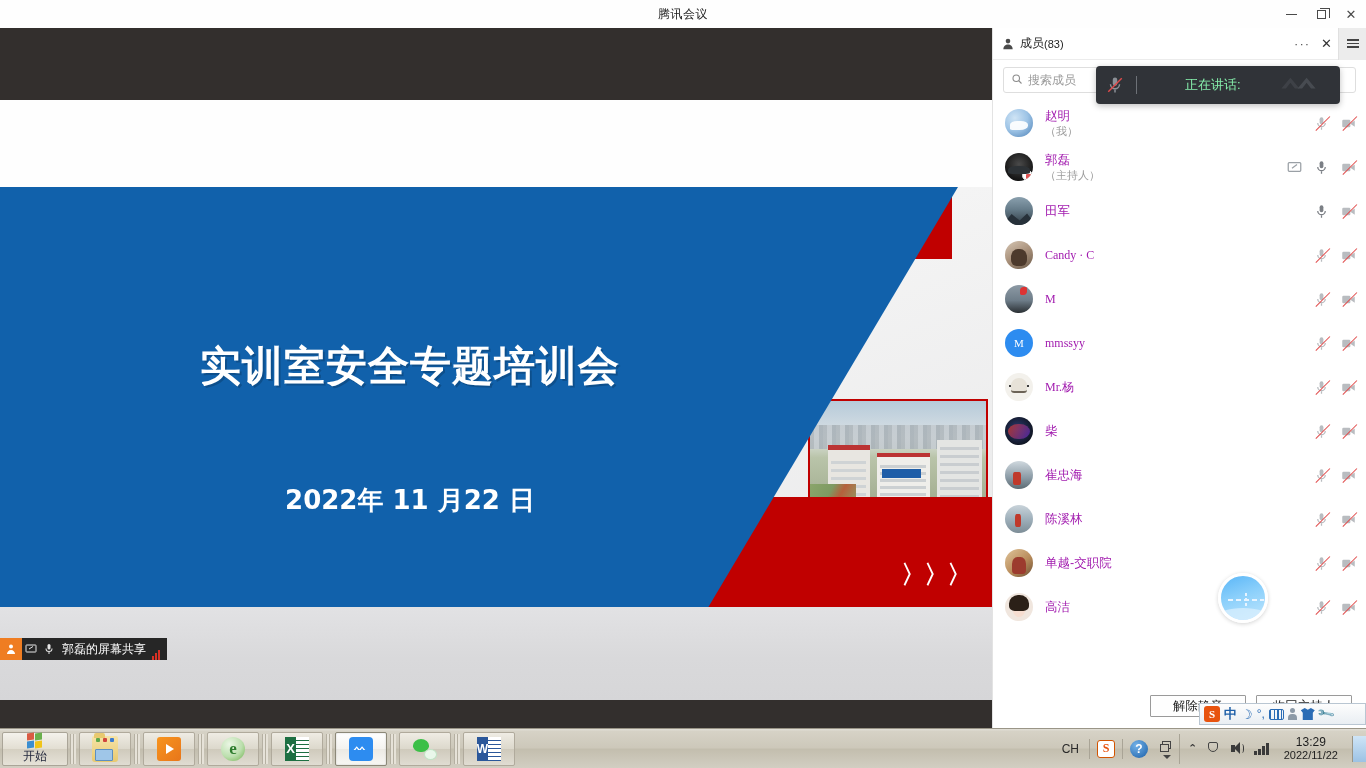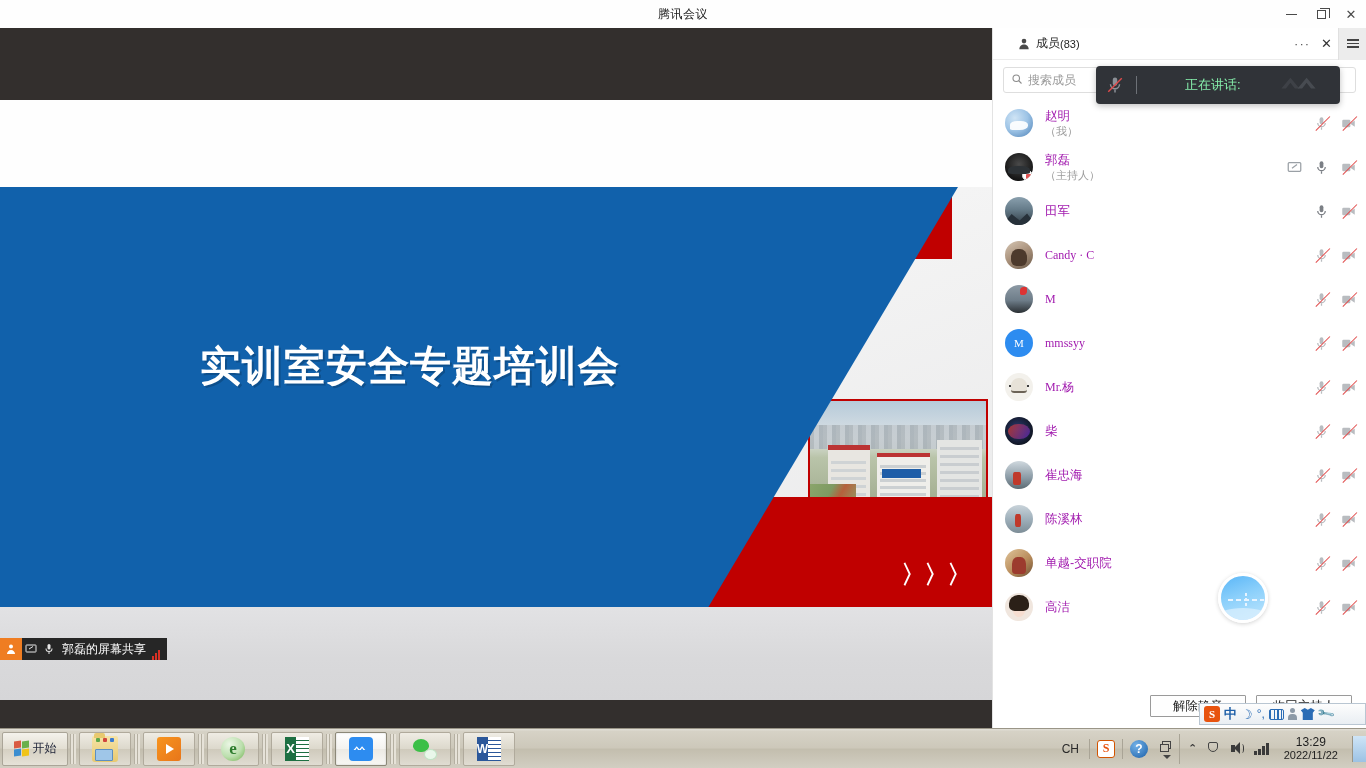--- a/index.html
+++ b/index.html
@@ -144,21 +144,21 @@
   }
 
   
   .panel {
     position: absolute; left: 992px; top: 28px; width: 374px; height: 700px;
     background: #ffffff; border-left: 1px solid #e3e3e3;
     display: flex; flex-direction: column;
   }
   .panel-header {
     height: 32px; display: flex; align-items: center;
-    border-bottom: 1px solid #ececec; padding-left: 24px;
+    border-bottom: 1px solid #ececec; padding-left: 8px;
   }
   .ph-user-icon { width: 14px; height: 14px; margin-right: 5px; }
   .ph-title { font-size: 12px; color: #1f1f1f; }
   .ph-count { font-size: 11px; color: #1f1f1f; }
   .ph-spacer { flex: 1; }
   .ph-more { font-size: 13px; color: #555; padding: 0 5px; letter-spacing:1px; }
   .ph-close { font-size: 13px; color: #333; padding: 0 6px; }
   .ph-hamb {
     width: 28px; height: 32px; background: #ececec;
     display:flex; align-items:center; justify-content:center; flex-direction:column; gap:2px;
@@ -297,21 +297,21 @@
   .taskbar {
     position: absolute; left: 0; bottom: 0; width: 1366px; height: 40px;
     background: linear-gradient(to bottom,#e3e0d8 0%,#d6d2c6 6%,#cdc8ba 48%,#c3beae 52%,#d2cec2 100%);
     border-top: 1px solid #9a9587;
     display: flex; align-items: center;
   }
   .tb-start {
     margin-left: 2px; width: 66px; height: 34px;
     background: linear-gradient(to bottom,#f4f2ec,#e2ded2 50%,#d5d0c2 51%,#e6e2d8);
     border: 1px solid #aaa598; border-radius: 2px;
-    display:flex; align-items:center; justify-content:center; gap:3px;
+    display:flex; align-items:center; justify-content:center; gap:3px;flex-direction:column;
   }
   .win-logo { width:16px; height:16px; position:relative; }
   .win-logo i { position:absolute; width:7px; height:7px; }
   .win-logo i:nth-child(1){left:0;top:0;background:#d95b43;transform:skewY(-8deg);}
   .win-logo i:nth-child(2){left:8px;top:0;background:#6ab04c;transform:skewY(-8deg);}
   .win-logo i:nth-child(3){left:0;top:8px;background:#3b8ed0;transform:skewY(-8deg);}
   .win-logo i:nth-child(4){left:8px;top:8px;background:#f0c419;transform:skewY(-8deg);}
   .tb-start-label{font-size:12px;color:#23283c;}
   .tb-sep { width: 6px; height: 30px; margin: 0 2px;
     background: repeating-linear-gradient(90deg,#b5b0a2 0 1px,#e6e2d8 1px 3px);}
@@ -422,20 +422,21 @@
         <div class="ph-banner"></div>
           <div class="ph-track"></div>
       </div>
 
       <div class="slide-red-band">
         <div class="slide-chevrons">〉〉〉</div>
       </div>
 
       <div class="slide-blue"></div>
       <div class="slide-title">实训室安全专题培训会</div>
+      <div class="slide-date">2022年 11 月22 日</div>
     </div>
 
     <div class="share-blank-lower"></div>
 
     <div class="share-pill">
       <div class="sp-person">
         <svg viewBox="0 0 24 24" fill="#fff">
             <circle cx="12" cy="7" r="4"></circle>
             <path d="M4 22c0-4.4 3.6-8 8-8s8 3.6 8 8z"></path>
           </svg>

